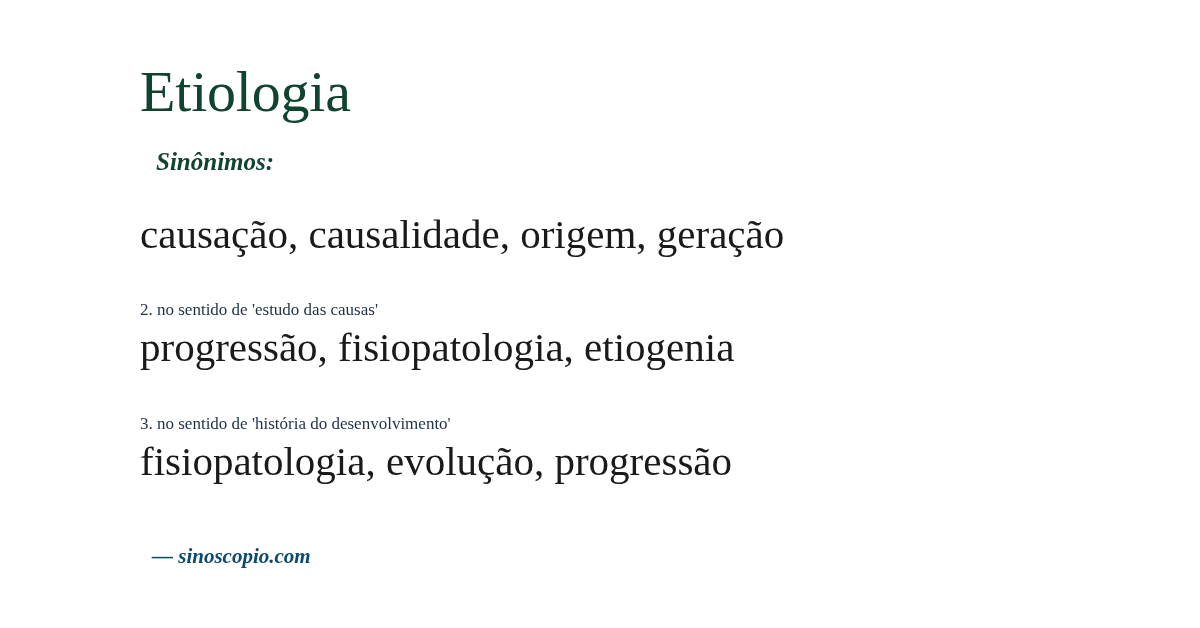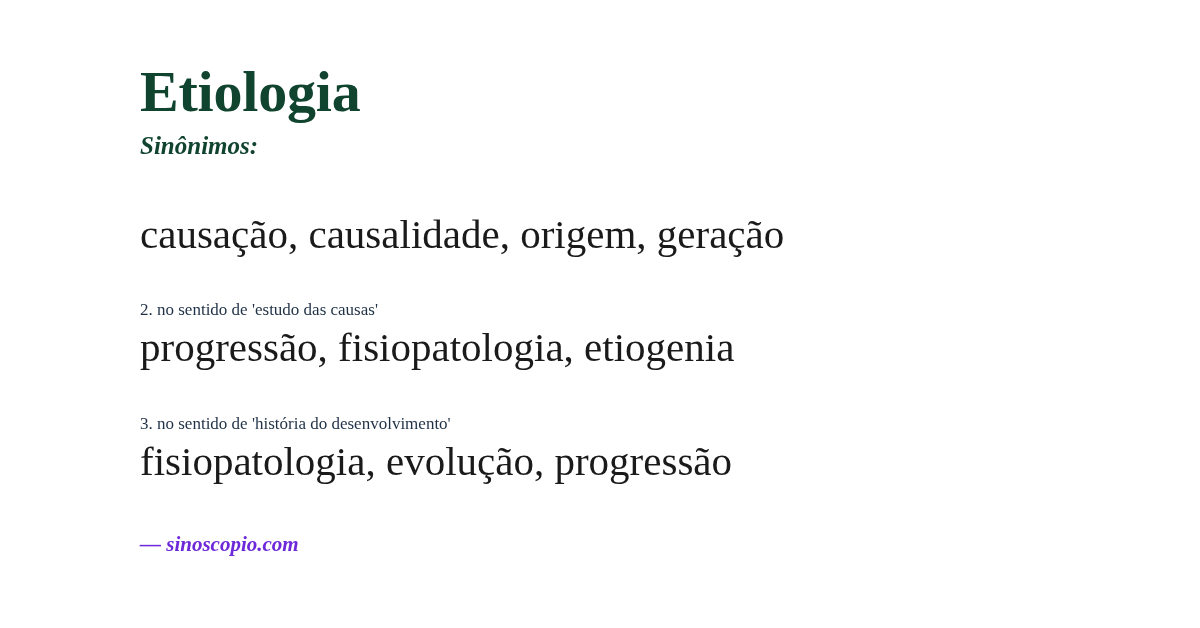--- a/index.html
+++ b/index.html
@@ -22,31 +22,31 @@
     box-sizing: border-box;
     padding: 0 0 0 140px;
   }
   .headword {
     position: absolute;
     left: 140px;
     top: 63px;
     margin: 0;
     font-family: "Liberation Serif", "DejaVu Serif", serif;
     font-size: 58px;
-    font-weight: 700;
+    font-weight: 400;
     line-height: 1.0;
     letter-spacing: -0.2px;
     color: #10442f;
     white-space: nowrap;
   }
   .subtitle {
     position: absolute;
     left: 140px;
     top: 133px;
-    margin: 0;
+    margin: 16px;
     font-family: "Liberation Serif", "DejaVu Serif", serif;
     font-size: 25px;
     font-weight: 700;
     font-style: italic;
     line-height: 1.0;
     color: #10442f;
     white-space: nowrap;
   }
   .senses {
     position: absolute;
@@ -75,27 +75,27 @@
     font-size: 41px;
     font-weight: 400;
     line-height: 1.2;
     color: #1a1a1a;
     white-space: nowrap;
   }
   .footer {
     position: absolute;
     left: 140px;
     top: 534px;
-    margin: 0;
+    margin: 12px;
     font-family: "Liberation Serif", "DejaVu Serif", serif;
     font-size: 21px;
     font-weight: 700;
     font-style: italic;
     line-height: 1.0;
-    color: #6d28d9;
+    color: #0c4a6e;
     white-space: nowrap;
   }
 </style>
 </head>
 <body>
 
 <div class="card">
 
   <h1 class="headword">Etiologia</h1>
 

